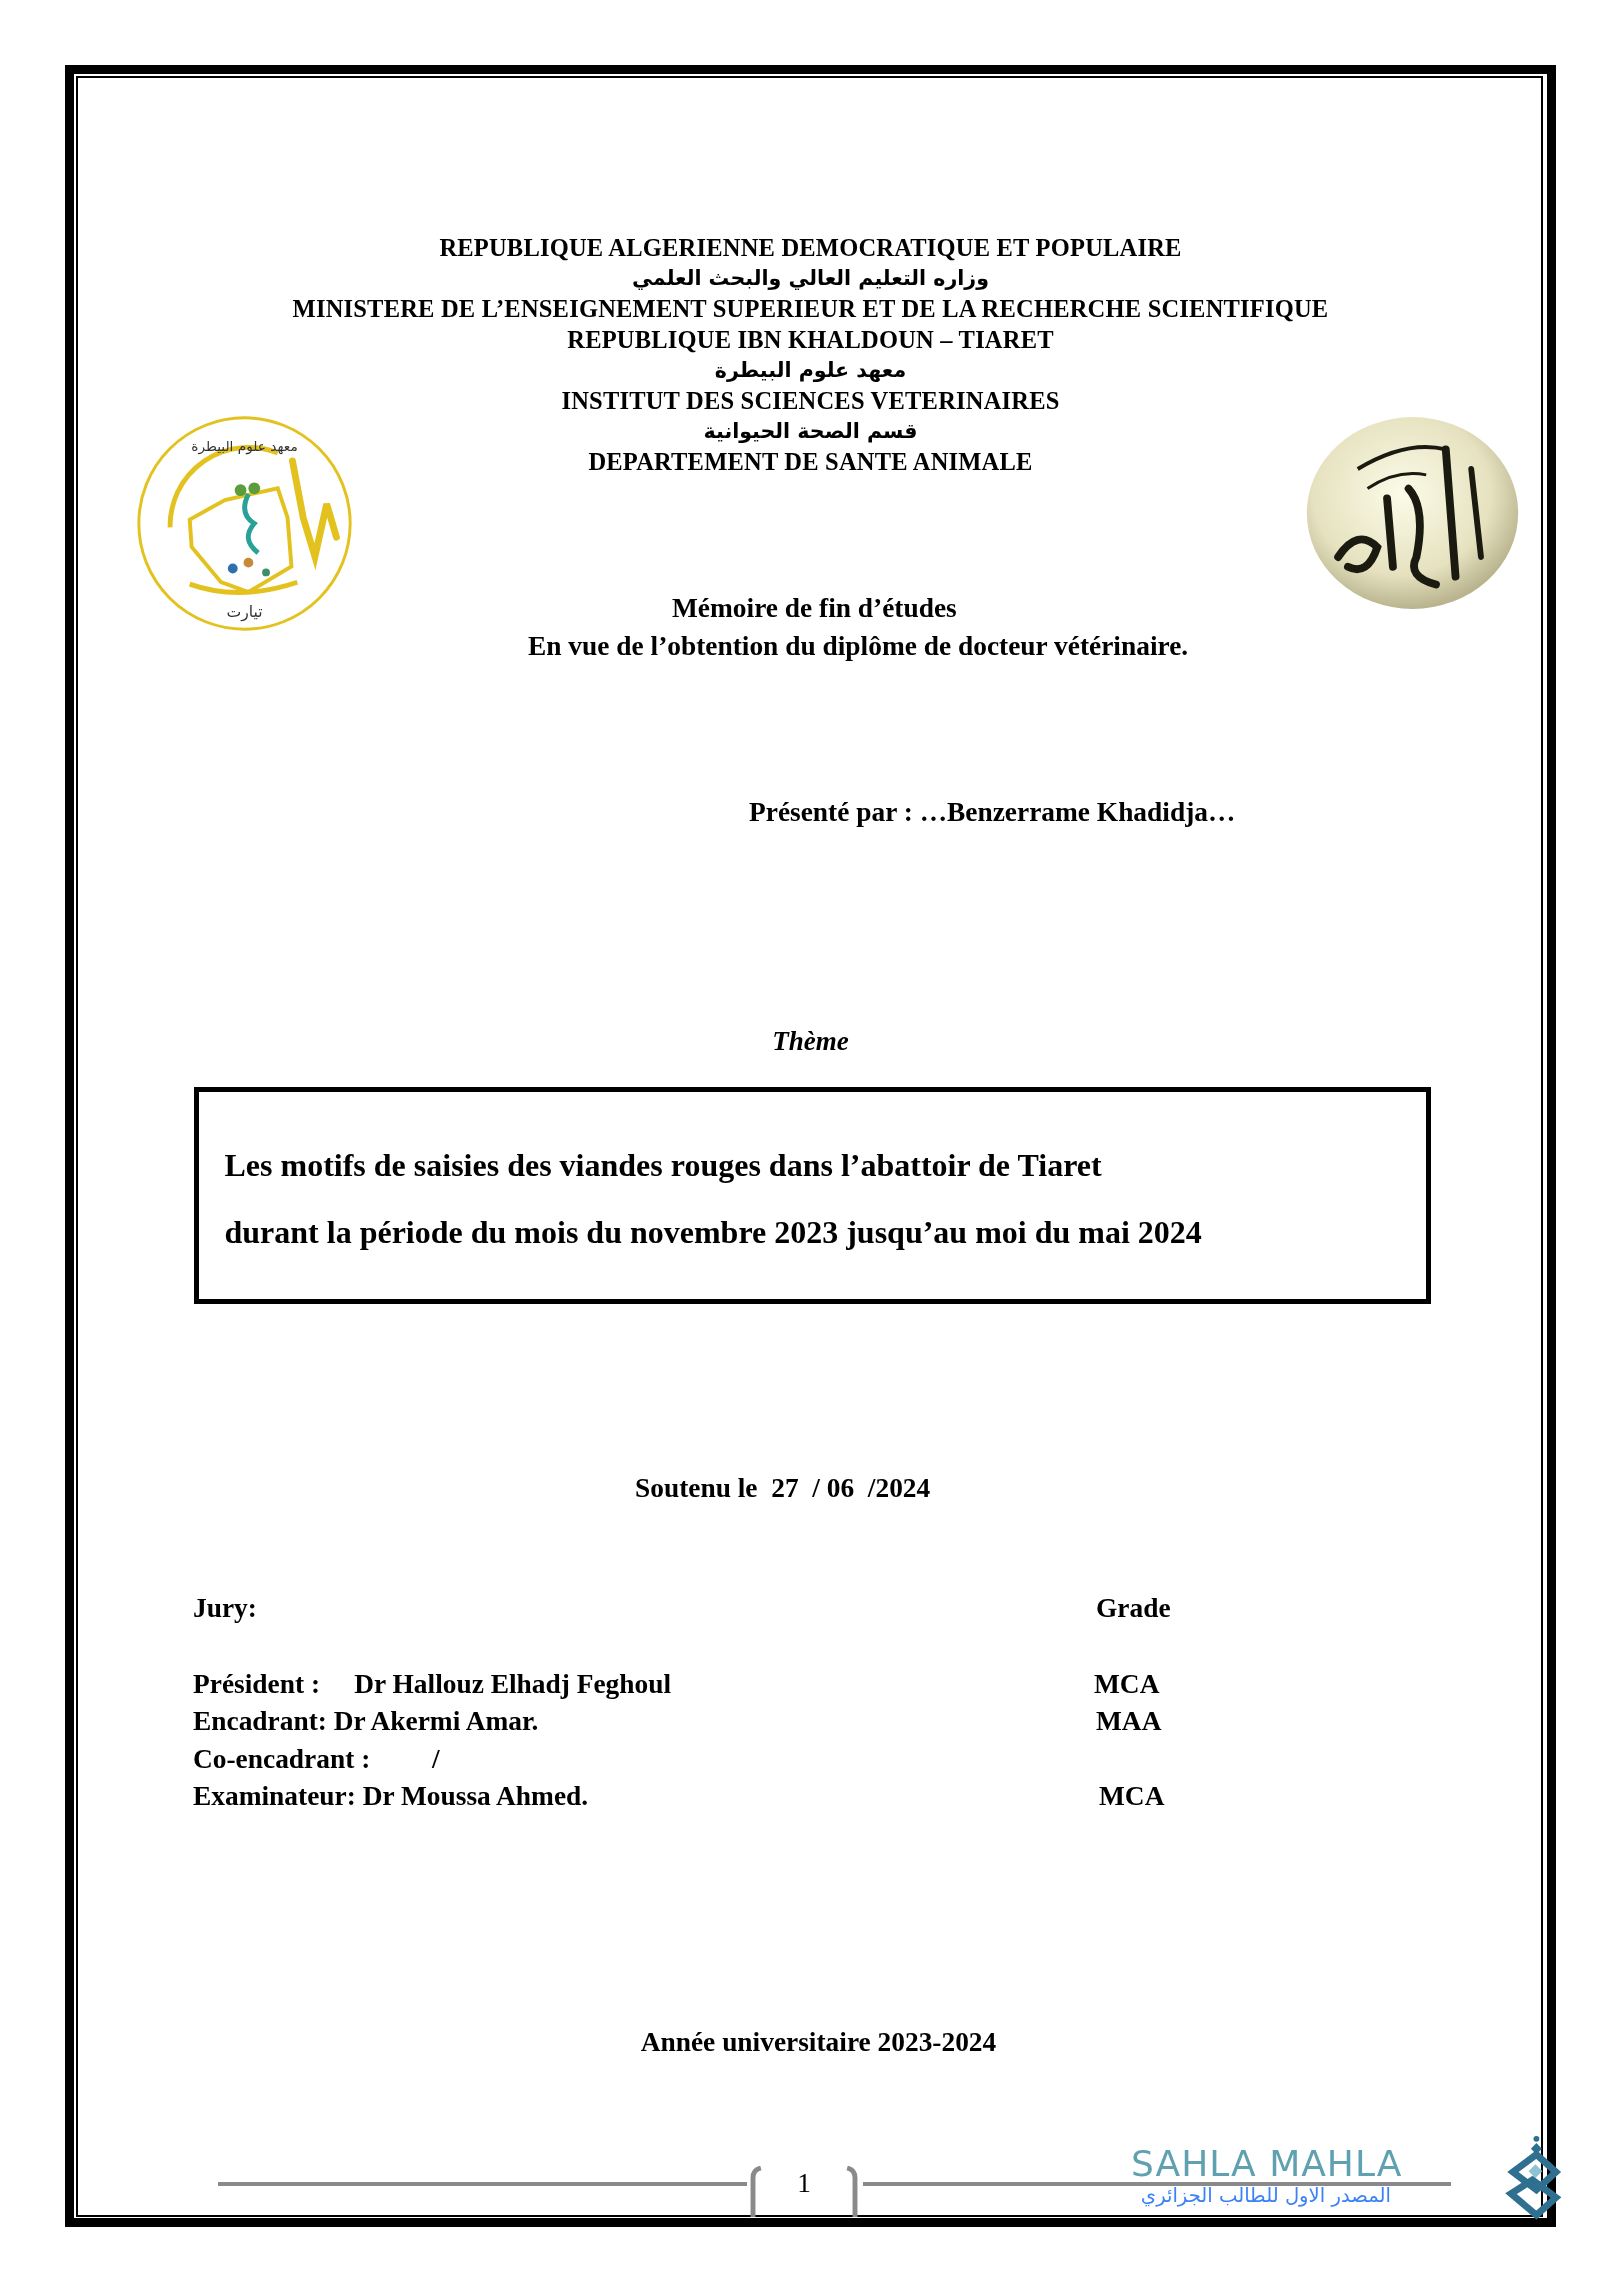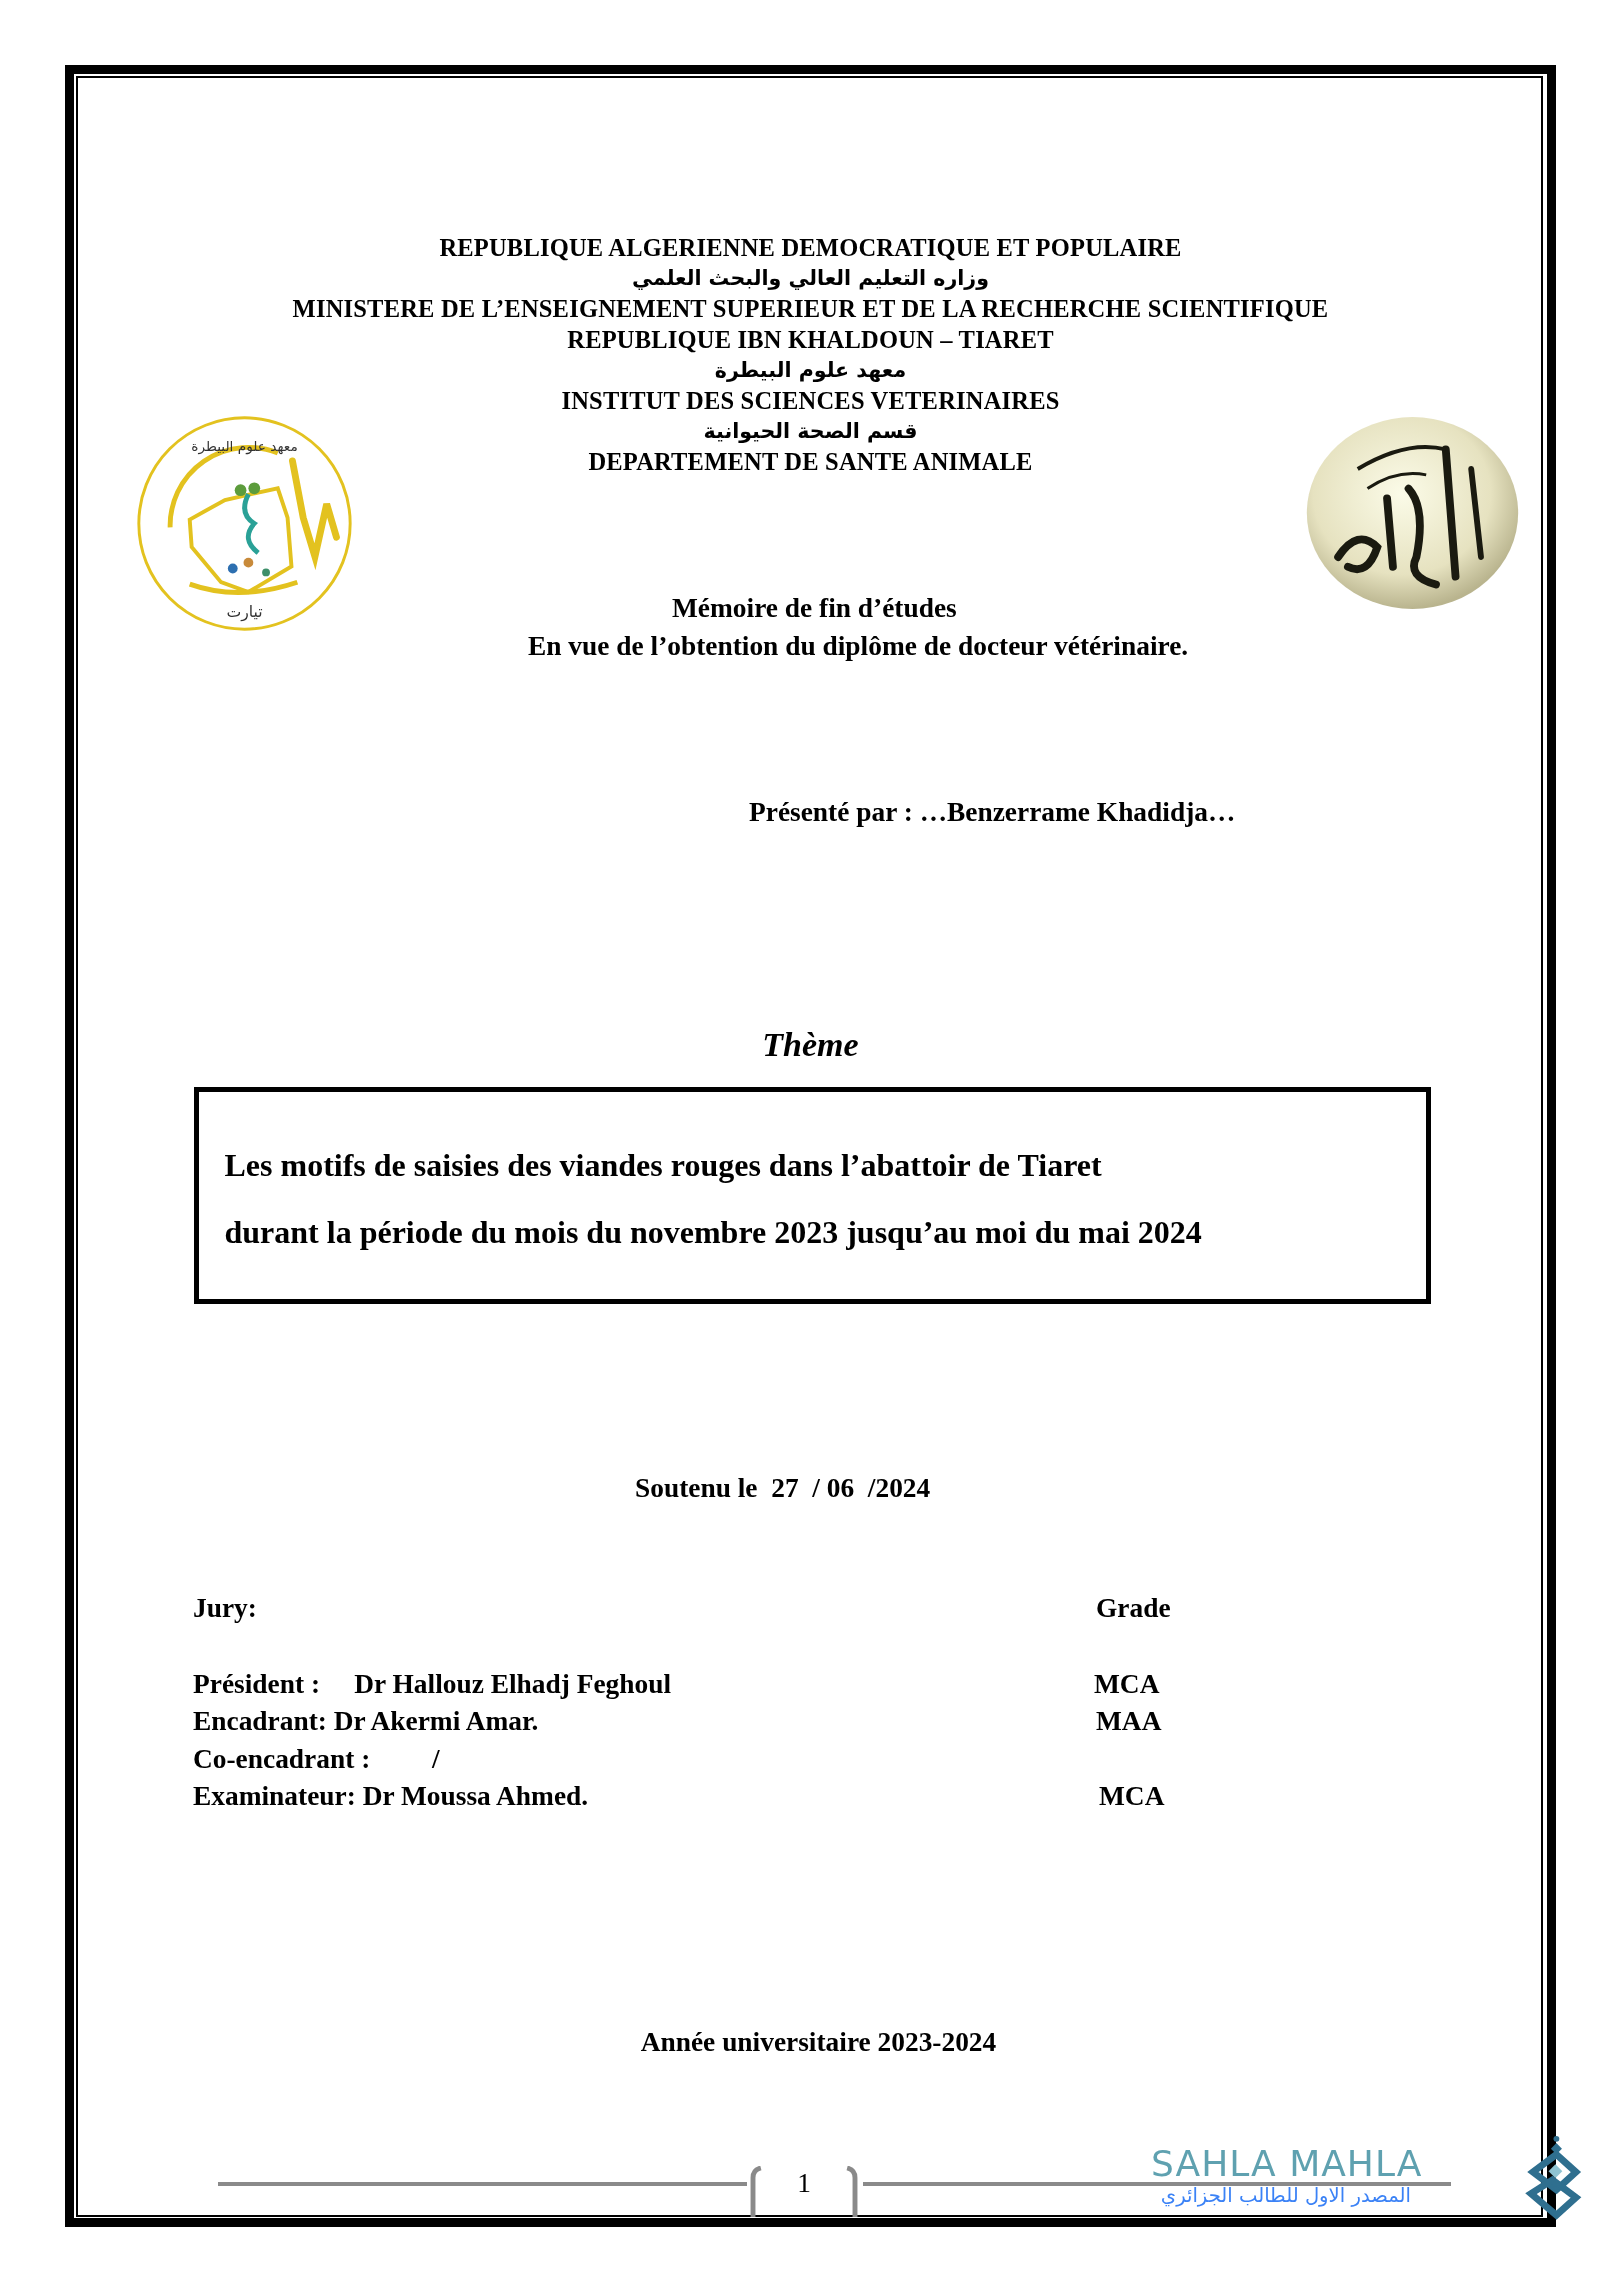--- a/index.html
+++ b/index.html
@@ -26,21 +26,21 @@
     .memoire {
       position: absolute; top: 591px; font-weight: bold; font-size: 27.4px; line-height: 35px;
     }
     .memoire.l1 { left: 672px; }
     .memoire.l2 { left: 528px; top: 629px; }
     .presente {
       position: absolute; left: 749px; top: 797px; font-weight: bold; font-size: 27.4px;
     }
     .theme-label {
       position: absolute; left: 0; width: 1621px; top: 1026px; text-align: center;
-      font-weight: bold; font-style: italic; font-size: 34px;
+      font-weight: bold; font-style: italic; font-size: 27px;
     }
     .theme-box {
       position: absolute; left: 194px; top: 1087px; width: 1237px; height: 217px;
       border: 5.9px solid #000; box-sizing: border-box; padding-left: 36px;
     }
     .theme-box .line {
       position: absolute; left: 25.5px; font-weight: bold; font-size: 32px; white-space: nowrap;
     }
     .theme-box .line.a { top: 55px; }
     .theme-box .line.b { top: 122px; }
@@ -61,21 +61,21 @@
       position: absolute; height: 3.9px; background: #8a8a8a; top: 2182px;
     }
     .page-bracket {
       position: absolute; top: 2166px; width: 118px; height: 51px;
     }
     .page-num {
       position: absolute; left: 745px; top: 2168px; width: 118px; text-align: center;
       font-size: 27.4px;
     }
     .watermark {
-      position: absolute; left: 1131px; top: 2143px; width: 431px; height: 78px; margin-left: 20px;
+      position: absolute; left: 1131px; top: 2143px; width: 431px; height: 78px;
     }
     .wm-text {
       position: absolute; left: 0; top: 0; font-family: "DejaVu Sans", sans-serif; font-size: 36px;
       color: #5fa1b0; letter-spacing: 1px; white-space: nowrap;
     }
     .wm-sub {
       position: absolute; left: 9.8px; top: 41px; font-family: "DejaVu Sans", sans-serif; font-size: 19.6px;
       color: #3b82f6; direction: rtl; white-space: nowrap;
     }
   </style>

